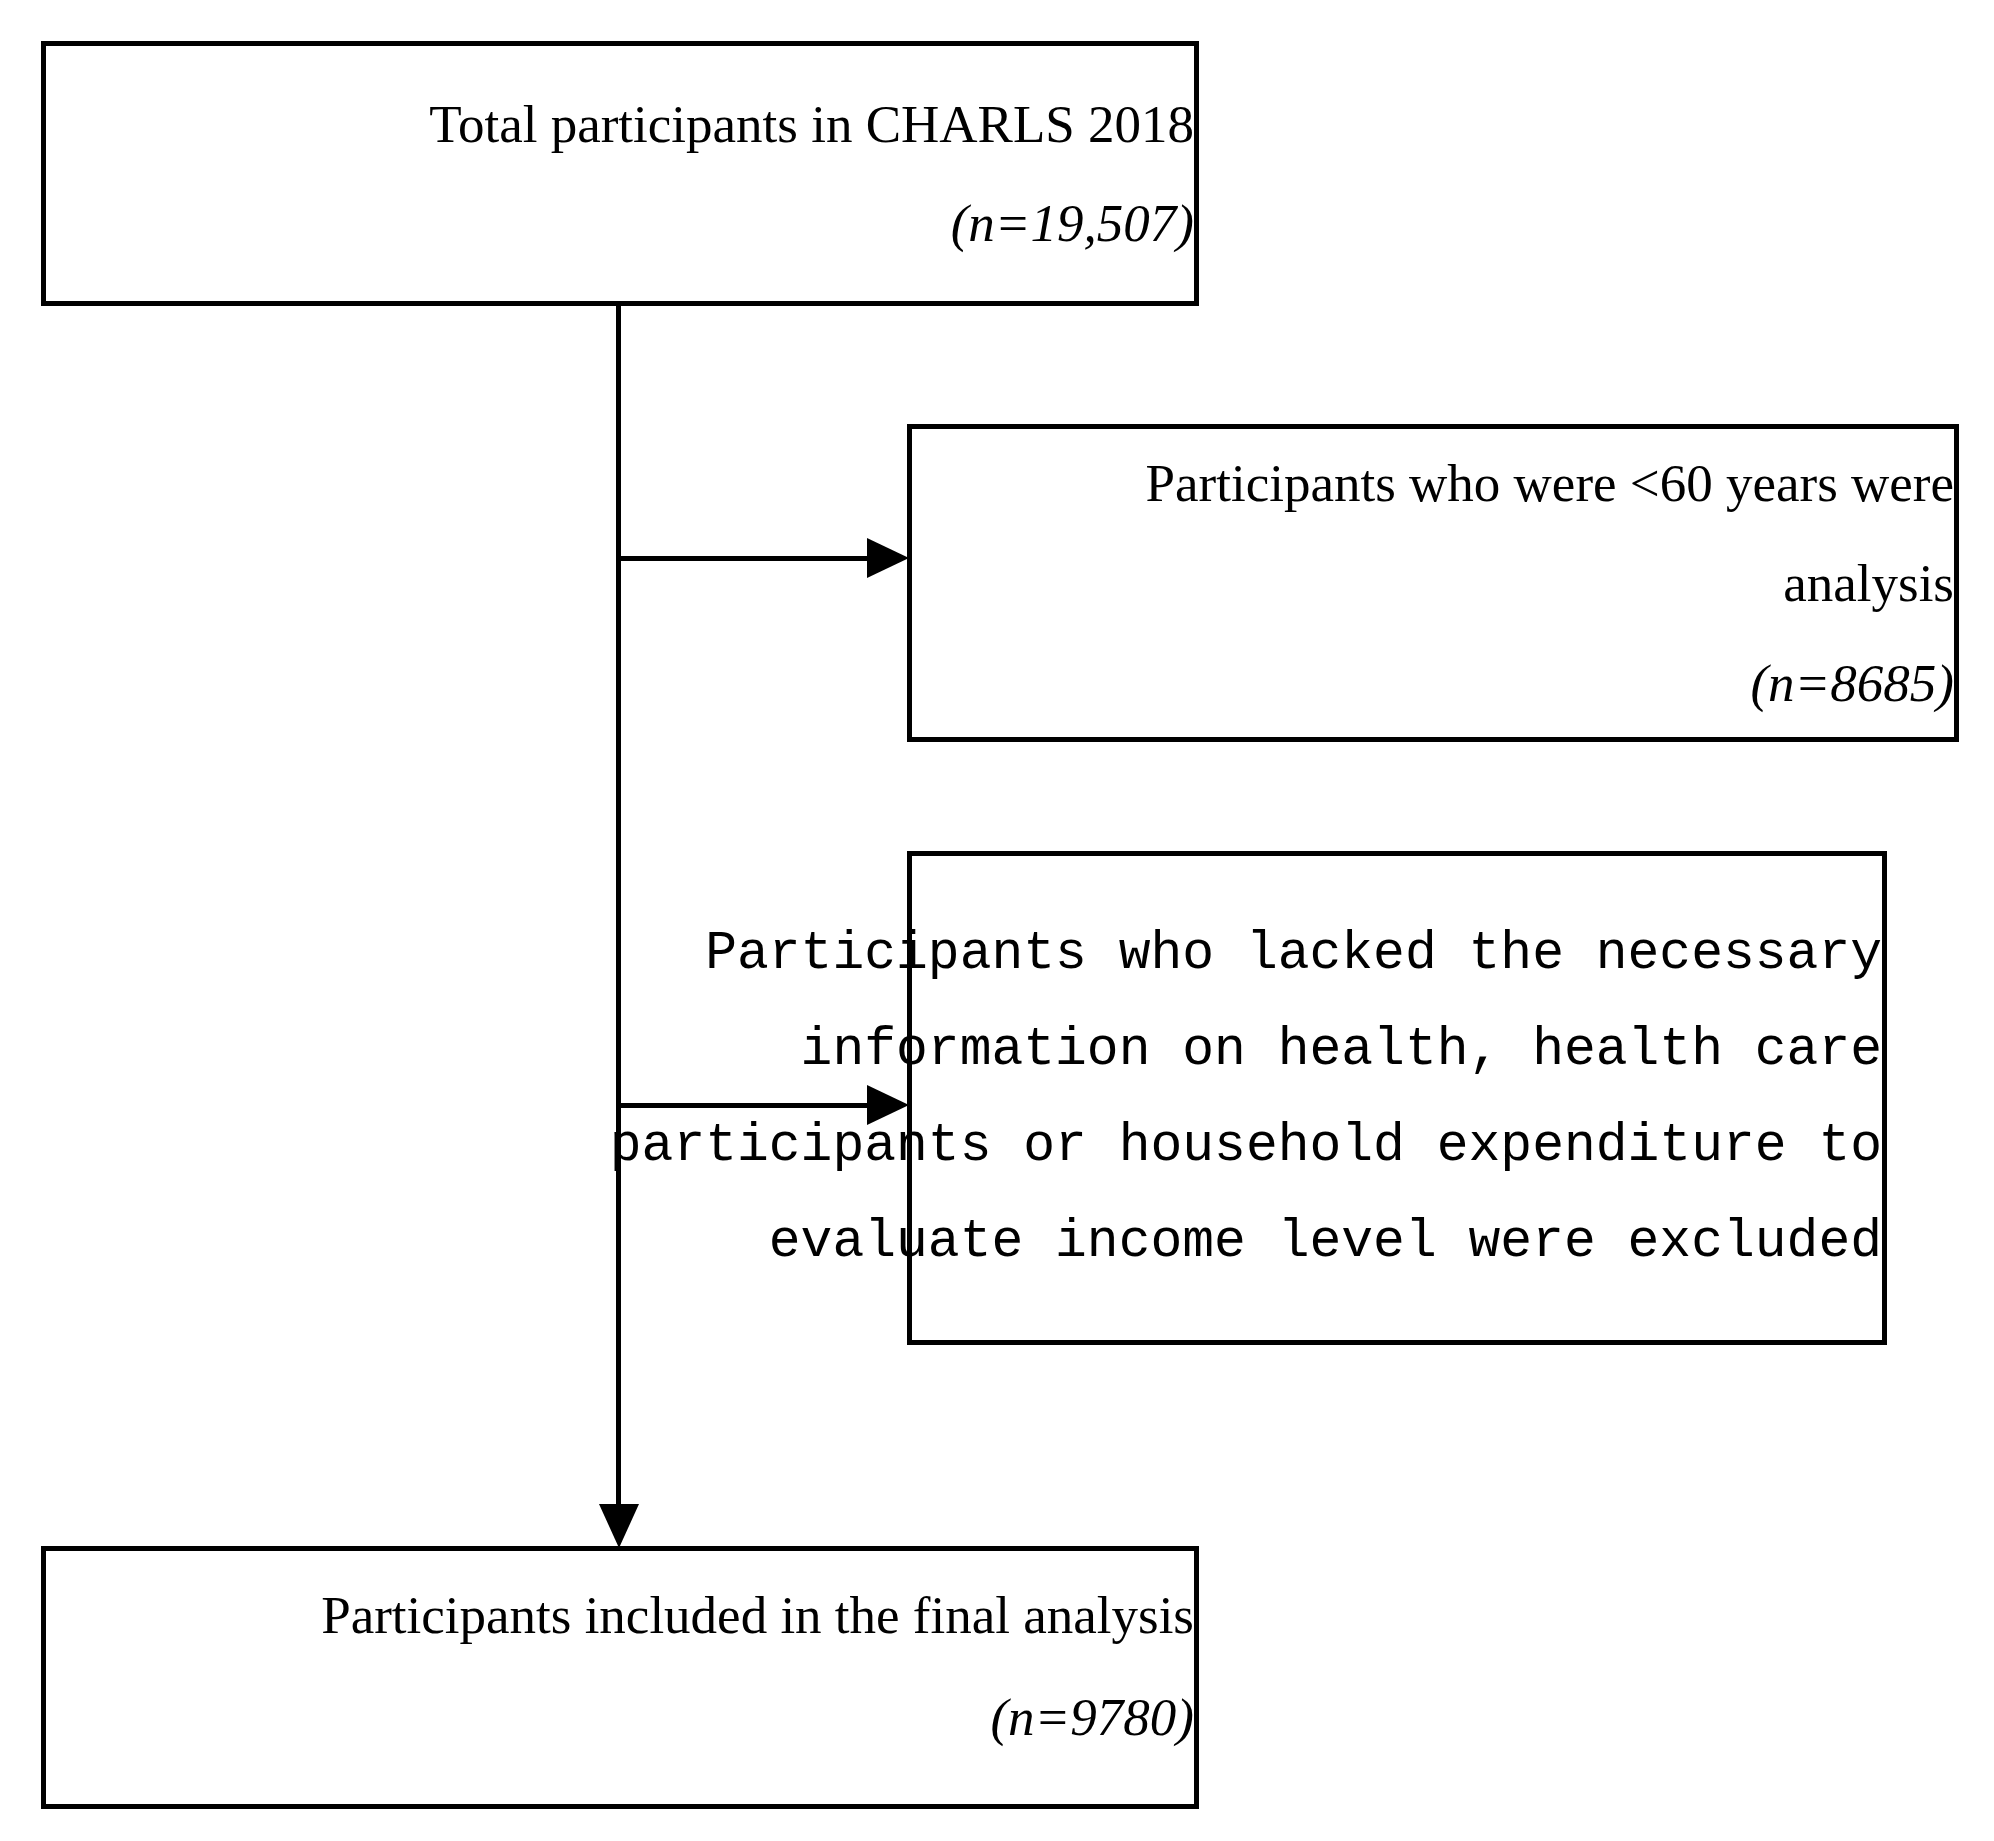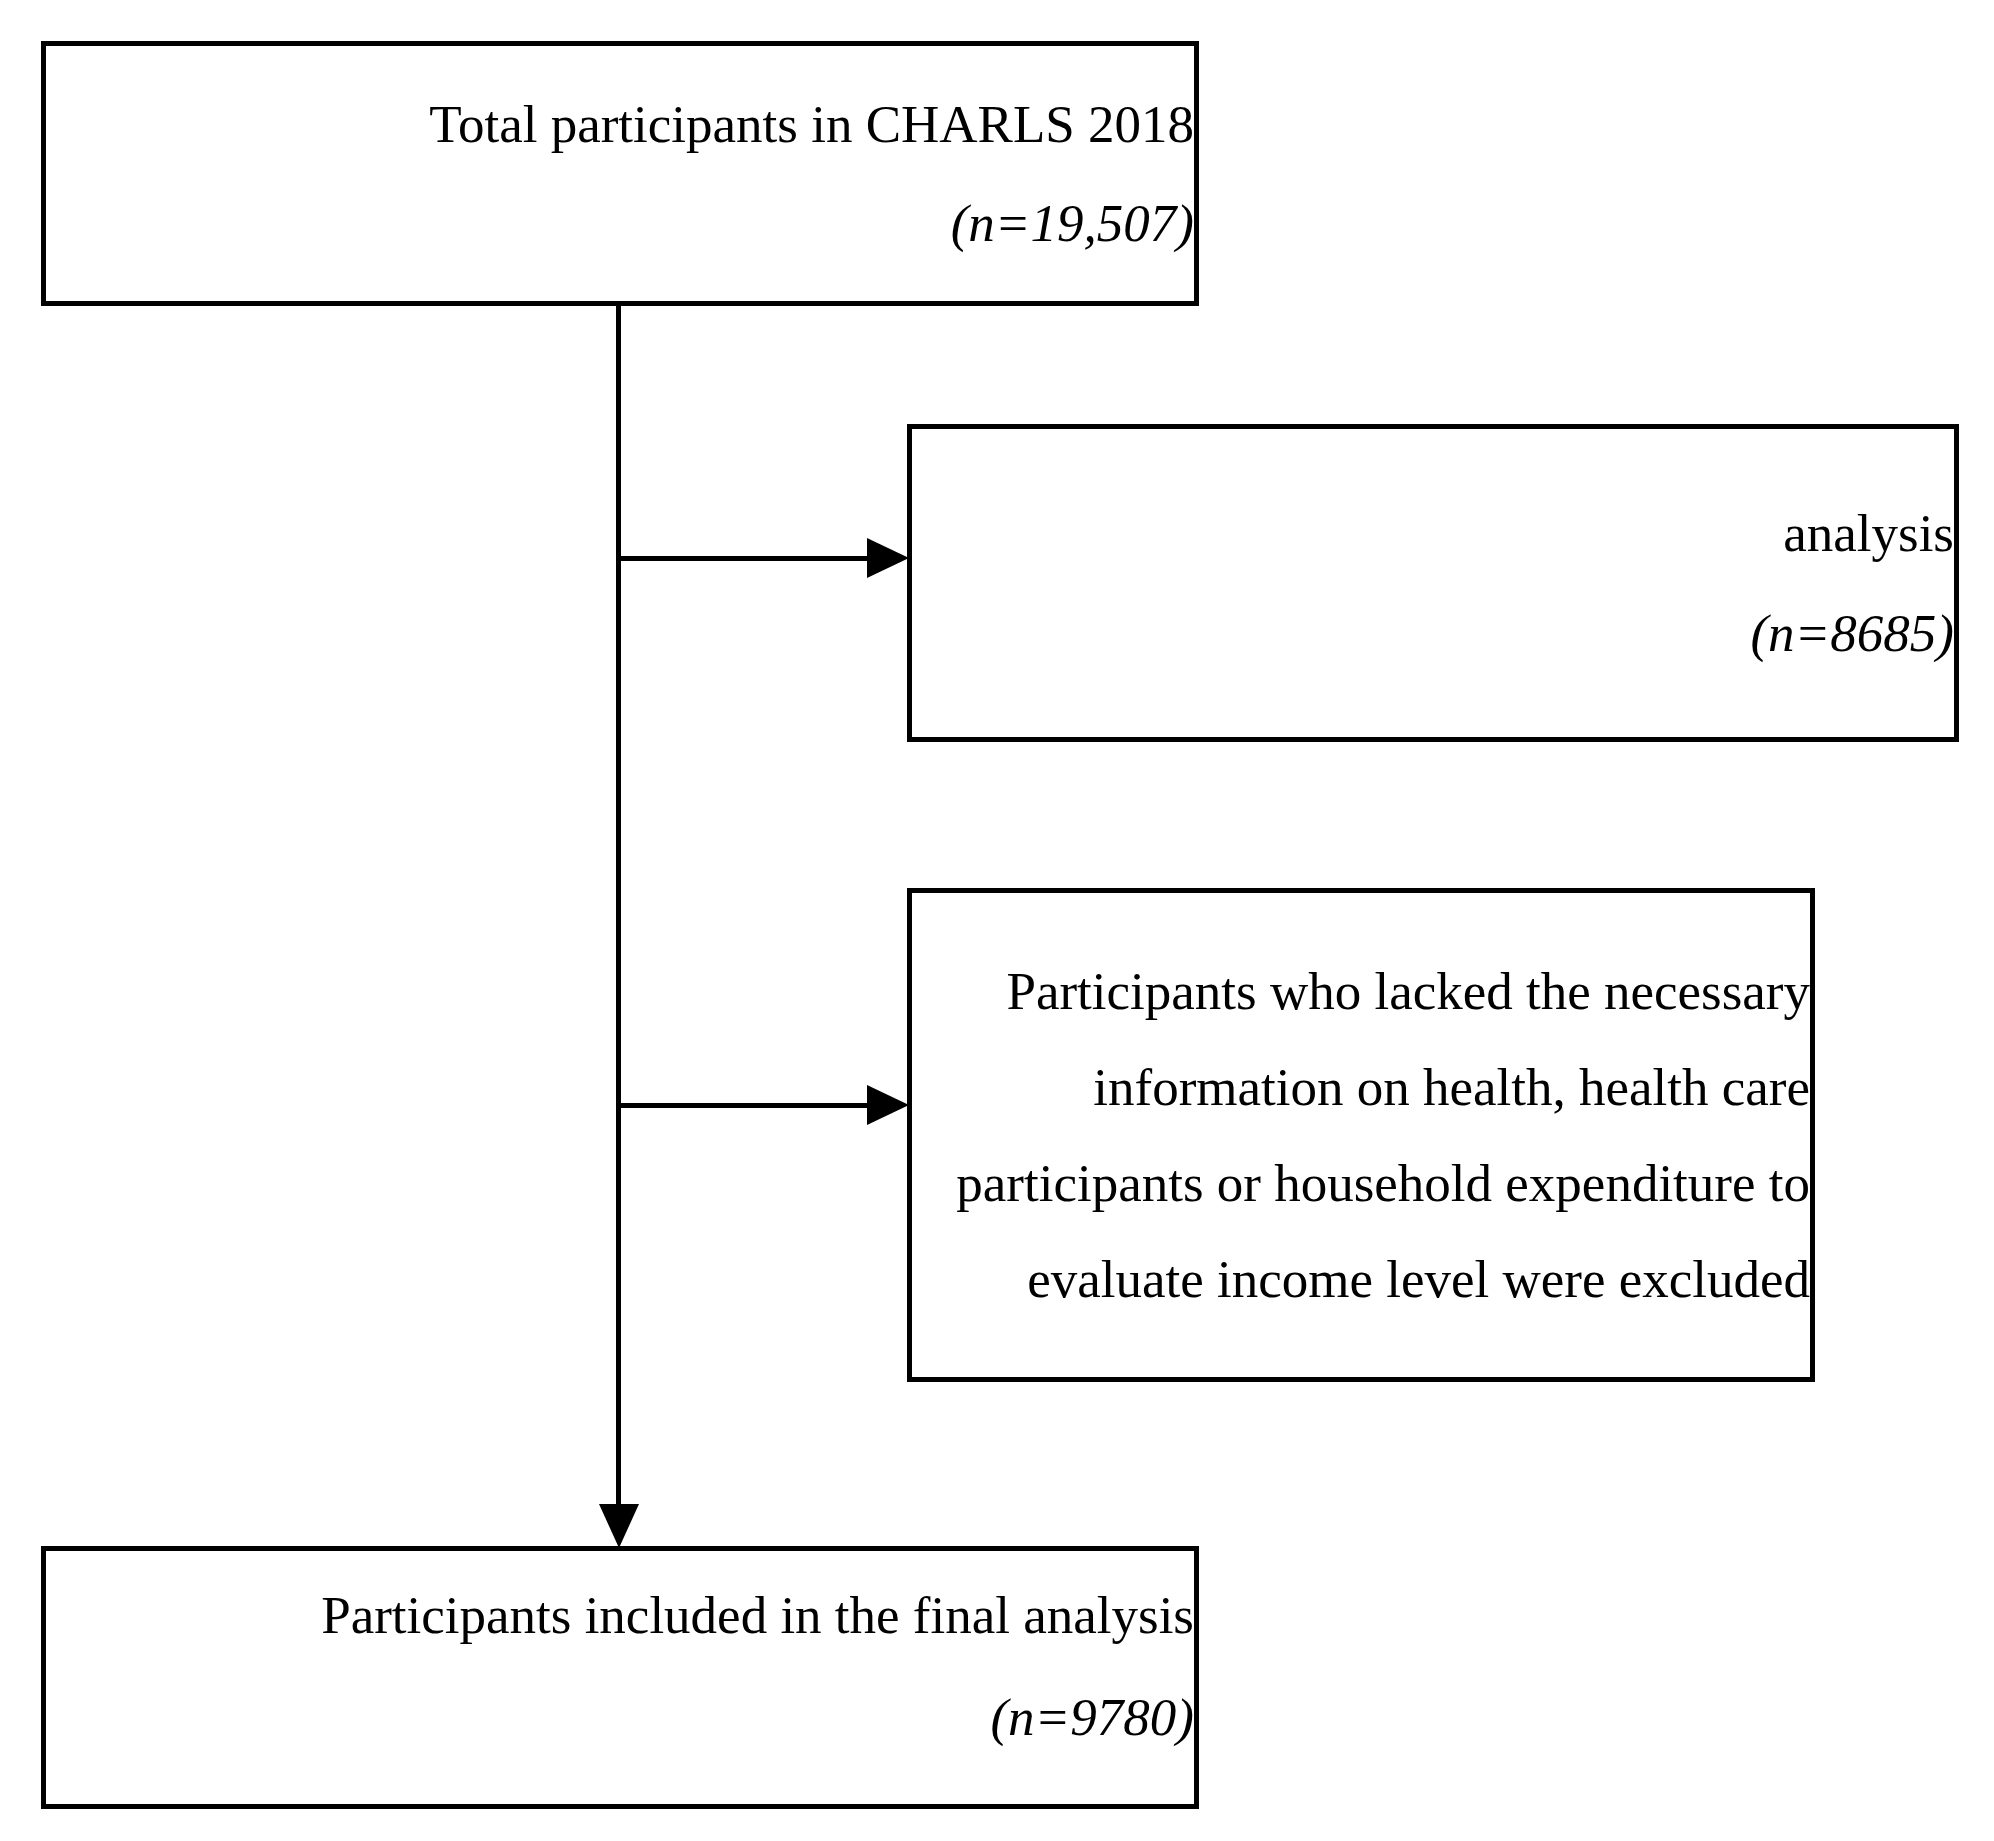--- a/index.html
+++ b/index.html
@@ -34,21 +34,21 @@
     white-space: nowrap;
   }
   .nline {
     font-style: italic;
   }
   
   #box-total  { left: 41px;   top: 41px;   width: 1158px; height: 265px; line-height: 99px; }
   
   #box-age    { left: 907px; top: 424px;  width: 1052px; height: 318px; line-height: 100px; }
   
-  #box-missing{ left: 907px; top: 888px; width: 908px; height: 494px; line-height: 96px; }
+  #box-missing{ left: 907px; top: 851px; width: 980px; height: 494px; line-height: 96px; font-family: Liberation Mono, monospace; }
   
   #box-final  { left: 41px;   top: 1546px; width: 1158px; height: 263px; line-height: 102px;
                 justify-content: flex-start; padding-top: 13px; }
 
   
   .vline {
     position: absolute;
     width: 5px;
     background: #000000;
   }
@@ -84,20 +84,21 @@
 <body>
 
 <div id="canvas">
 
   <div class="box" id="box-total">
     <span class="tline">Total participants in CHARLS 2018</span>
     <span class="tline nline">(n=19,507)</span>
   </div>
 
   <div class="box" id="box-age">
+    <span class="tline">Participants who were &lt;60 years were</span>
     <span class="tline">analysis</span>
     <span class="tline nline">(n=8685)</span>
   </div>
 
   <div class="box" id="box-missing">
     <span class="tline">Participants who lacked the necessary</span>
     <span class="tline">information on health, health care</span>
     <span class="tline">participants or household expenditure to</span>
     <span class="tline">evaluate income level were excluded</span>
   </div>

